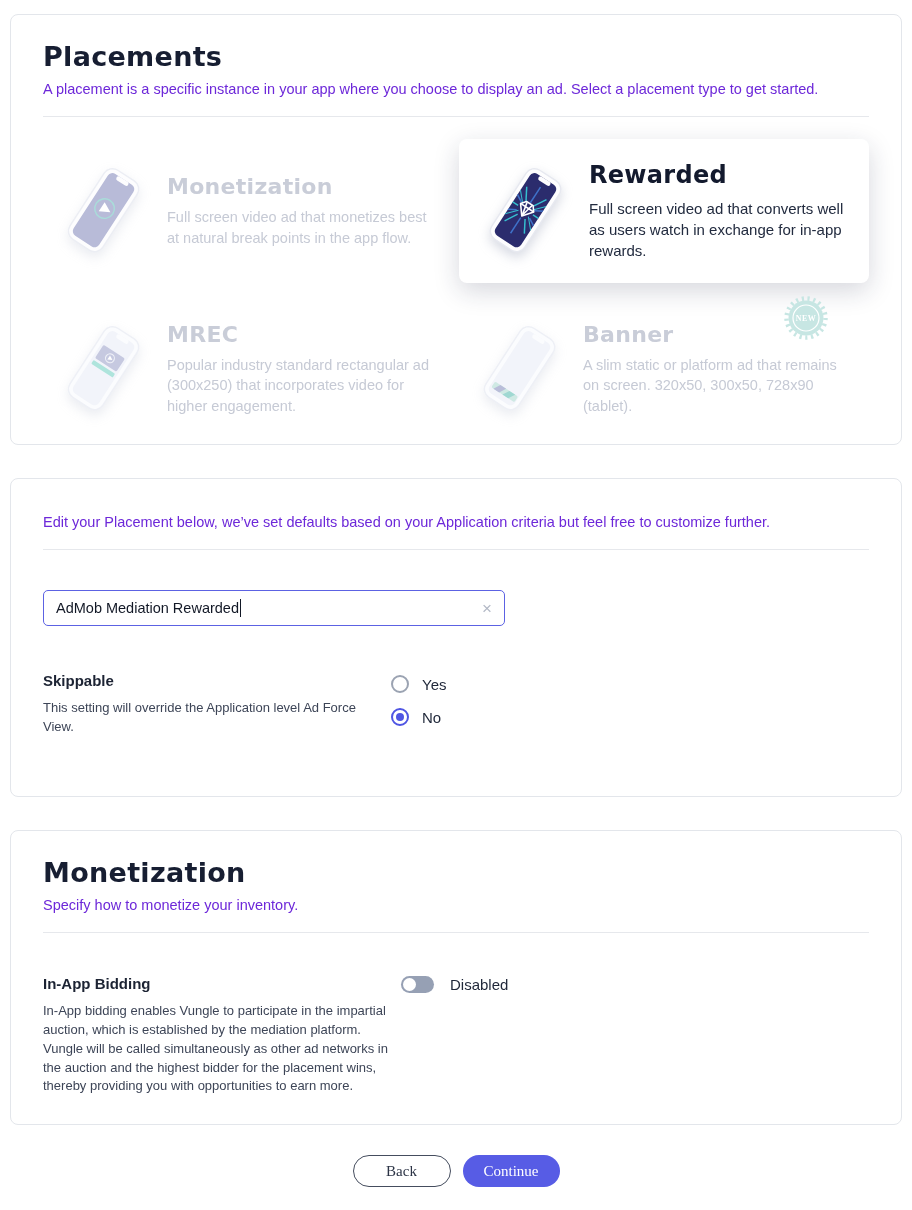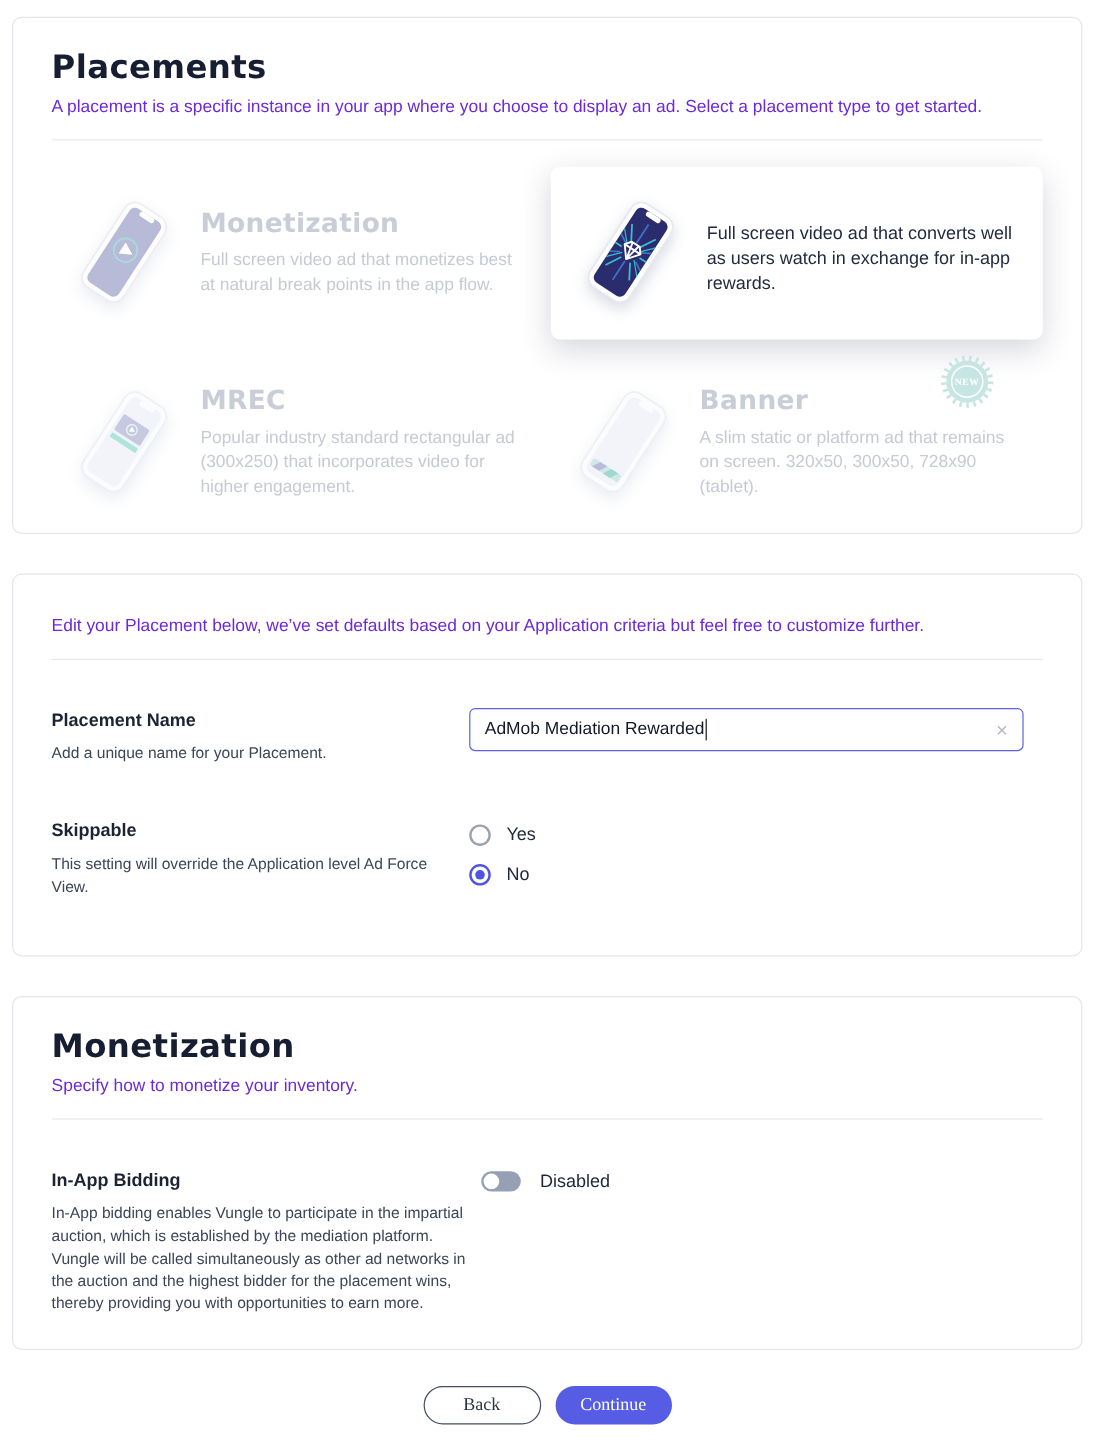--- a/index.html
+++ b/index.html
@@ -162,20 +162,21 @@
             </g>
             <g stroke="#ffffff" stroke-width="1.6" fill="none" stroke-linejoin="round">
               <path d="M47 51 L51 46 L59 46 L63 51 L55 61 Z"></path>
               <path d="M47 51 L63 51 M52 46.5 L53 51 L55 60.5 M58 46.5 L57 51 L55 60.5"></path>
             </g>
             <rect x="48" y="16.5" width="14" height="4.5" rx="2.2" fill="#fdfdfe"></rect>
           </g>
         </svg>
       </div>
       <div class="ptype-text">
+        <div class="ptype-title">Rewarded</div>
         <div class="ptype-desc">Full screen video ad that converts well as users watch in exchange for in-app rewards.</div>
       </div>
     </div>
 
     <div class="ptype muted">
       <div class="ptype-icon icon-shadow-light">
         <svg viewBox="0 0 110 110">
           <g transform="rotate(33 55 55)">
             <rect x="35" y="12" width="40" height="84" rx="10" fill="#fbfcfe" stroke="#eef0f6" stroke-width="1.5"></rect>
             <rect x="39.5" y="16.5" width="31" height="75" rx="5.5" fill="#f2f4fa"></rect>
@@ -221,24 +222,20 @@
     </div>
 
   </div>
 </section>
 
 <section class="card card-2">
   <p class="card-subtitle">Edit your Placement below, we’ve set defaults based on your Application criteria but feel free to customize further.</p>
   <hr class="divider">
 
   <div class="form-row">
-    <div class="form-left">
-      <div class="form-label">Placement Name</div>
-      <div class="form-help">Add a unique name for your Placement.</div>
-    </div>
     <div class="form-right">
       <div class="text-input">
         <span class="value">AdMob Mediation Rewarded</span>
           <span class="caret"></span>
         <span class="clear-x">×</span>
       </div>
     </div>
   </div>
 
   <div class="form-row" style="margin-top:44px;">

